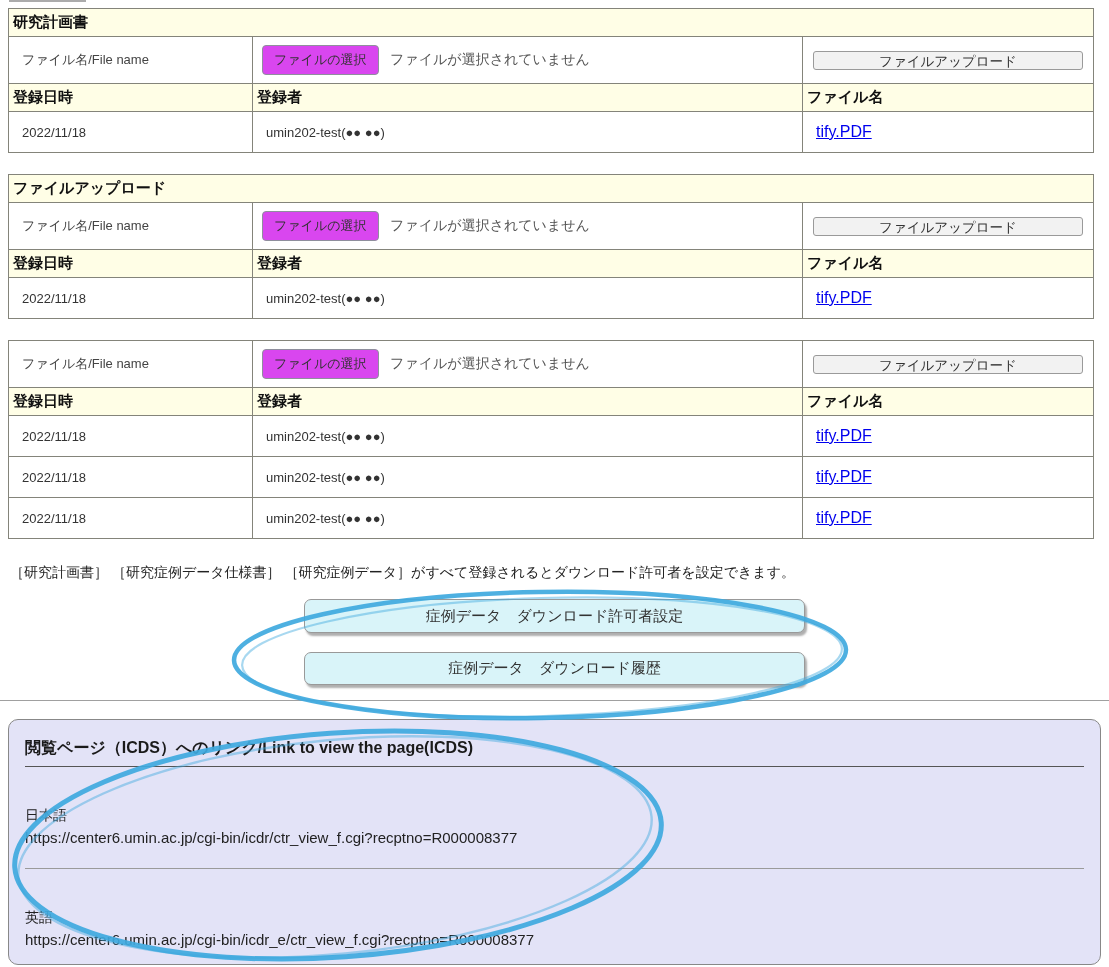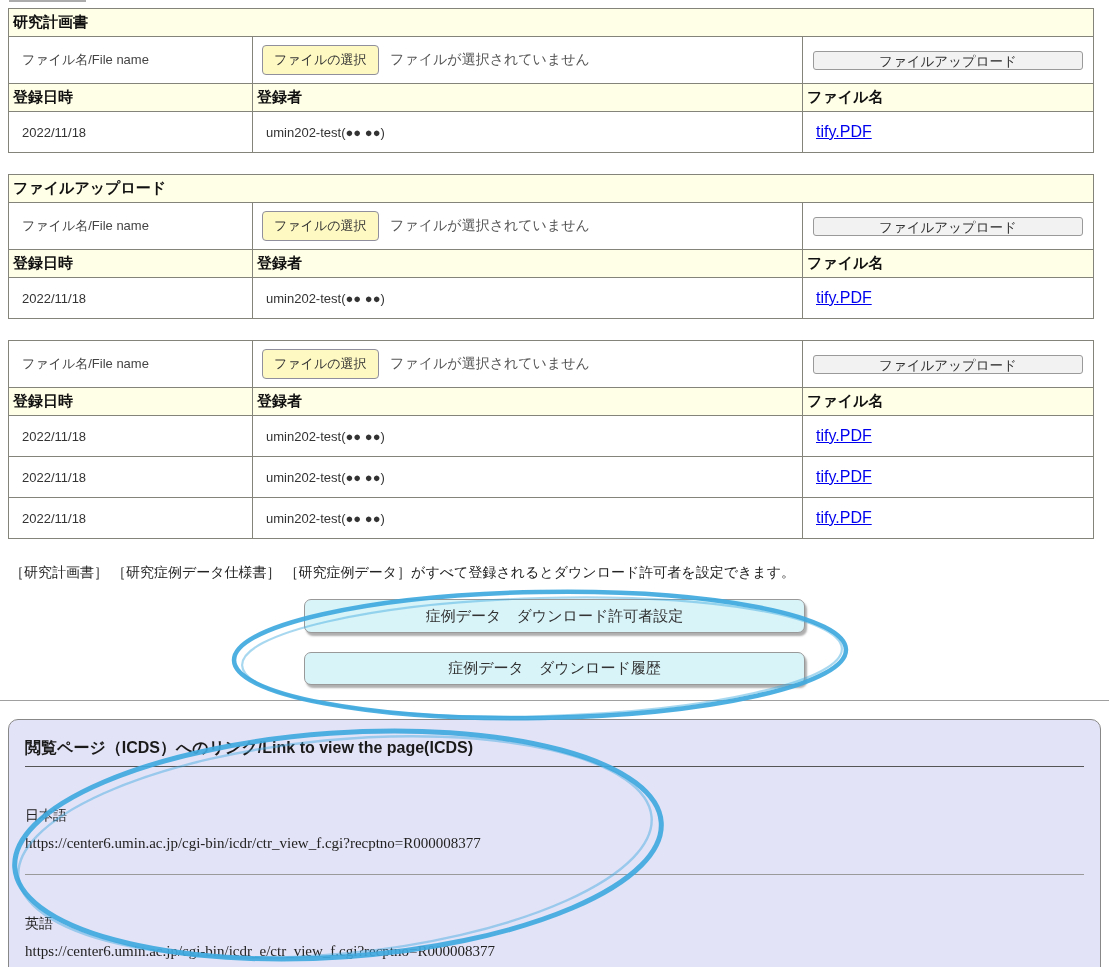--- a/index.html
+++ b/index.html
@@ -41,21 +41,21 @@
   tr.upload-row td { background: #fff; height: 47px; }
   td.c-label {
     font-size: 13px;
     color: #444;
     padding-left: 13px;
   }
   td.c-input { padding-left: 9px; }
   .file-btn {
     font-size: 13px;
     color: #333;
-    background: #fef9c3;
+    background: #d946ef;
     border: 1px solid #8f8f9d;
     border-radius: 4px;
     padding: 5px 11px;
     cursor: pointer;
   }
   .file-status { font-size: 14px; color: #555; margin-left: 7px; }
   td.c-upload { padding: 0 10px; }
   .upload-btn {
     display: block;
     width: 100%;
@@ -122,21 +122,21 @@
     padding: 18px 16px 16px 16px;
   }
   .panel-heading {
     font-size: 16px;
     font-weight: bold;
     color: #1a1a1a;
     padding-bottom: 7px;
     border-bottom: 1px solid #555;
   }
   .lang-label { margin-top: 40px; font-size: 14px; color: #222; }
-  .url-text { margin-top: 10px; font-size: 15px; color: #222; font-family: Liberation Serif, serif; }
+  .url-text { margin-top: 4px; font-size: 15px; color: #222; }
   .panel-divider {
     margin: 22px 0;
     border: none;
     border-top: 1px solid #9a9a9a;
     height: 0;
   }
   
   svg.annotations {
     position: absolute;
     top: 0; left: 0;

